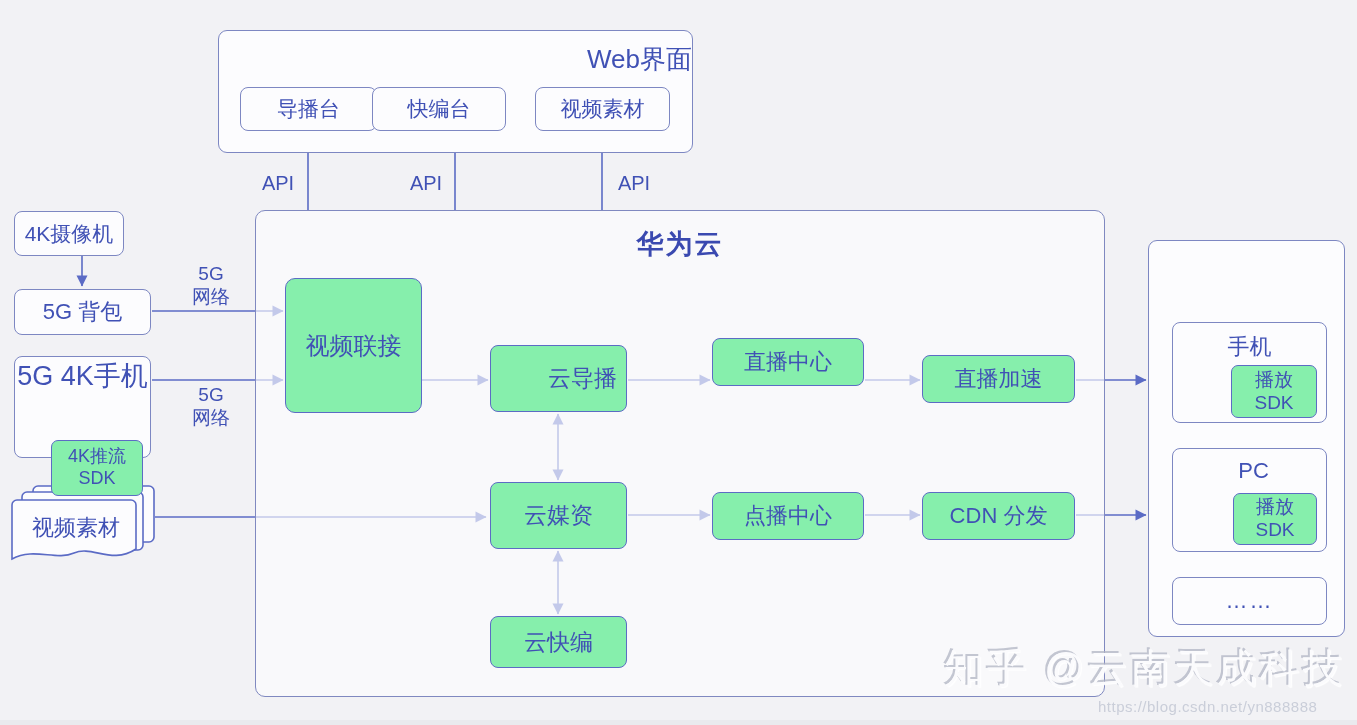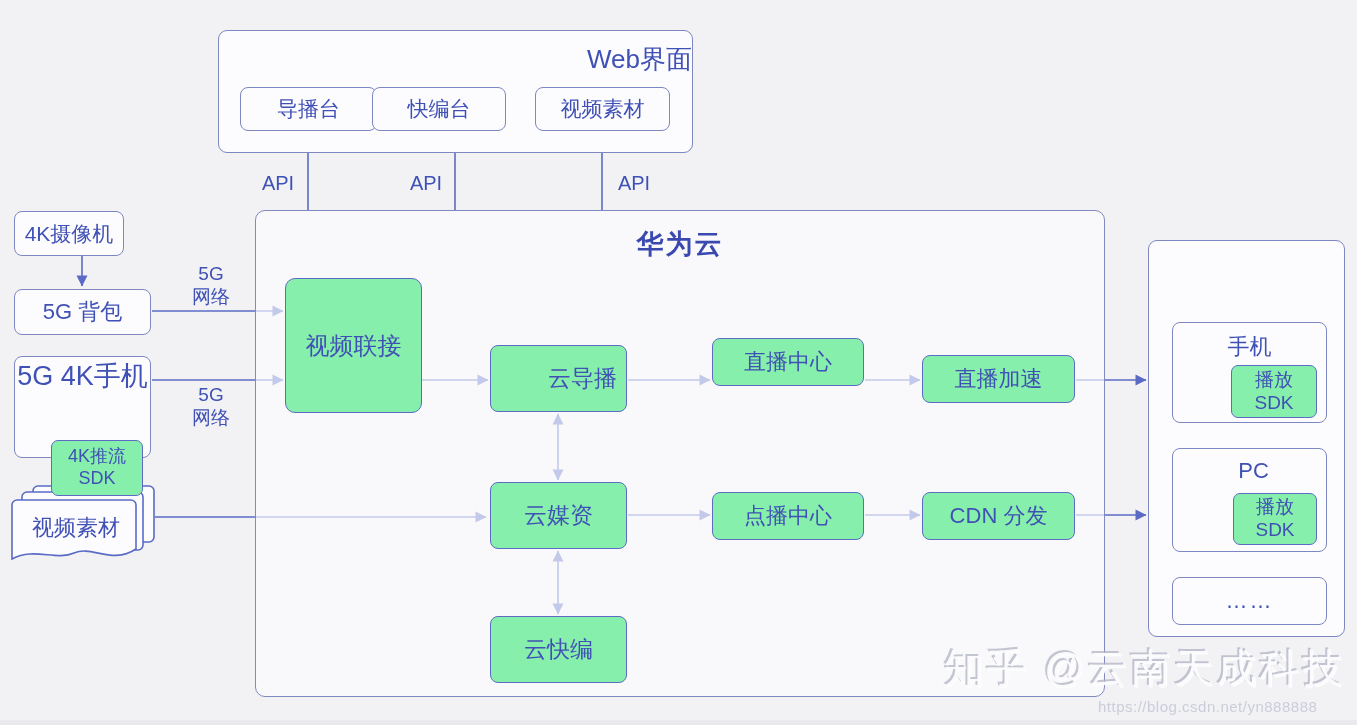--- a/index.html
+++ b/index.html
@@ -135,21 +135,21 @@
   </div>
   <div class="box filled" style="left:490px;top:482px;width:137px;height:67px;font-size:23px;">
     <span>云媒资</span>
   </div>
   <div class="box filled" style="left:712px;top:492px;width:152px;height:48px;font-size:22px;">
     <span>点播中心</span>
   </div>
   <div class="box filled" style="left:922px;top:492px;width:153px;height:48px;font-size:22px;">
     <span>CDN 分发</span>
   </div>
-  <div class="box filled" style="left:490px;top:616px;width:137px;height:67px;font-size:23px;justify-content:center;">
+  <div class="box filled" style="left:490px;top:616px;width:137px;height:52px;font-size:23px;justify-content:center;">
     <span>云快编</span>
   </div>
 
   <div class="box outline" style="left:1148px;top:240px;width:197px;height:397px;border-radius:9px;"></div>
 
   <div class="box outline" style="left:1172px;top:322px;width:155px;height:101px;align-items:flex-start;">
     <span style="margin-top:9px;font-size:22px;">手机</span>
   </div>
   <div class="box filled pre" style="left:1231px;top:365px;width:86px;height:53px;font-size:19px;border-radius:7px;">
     <span class="pre">播放

